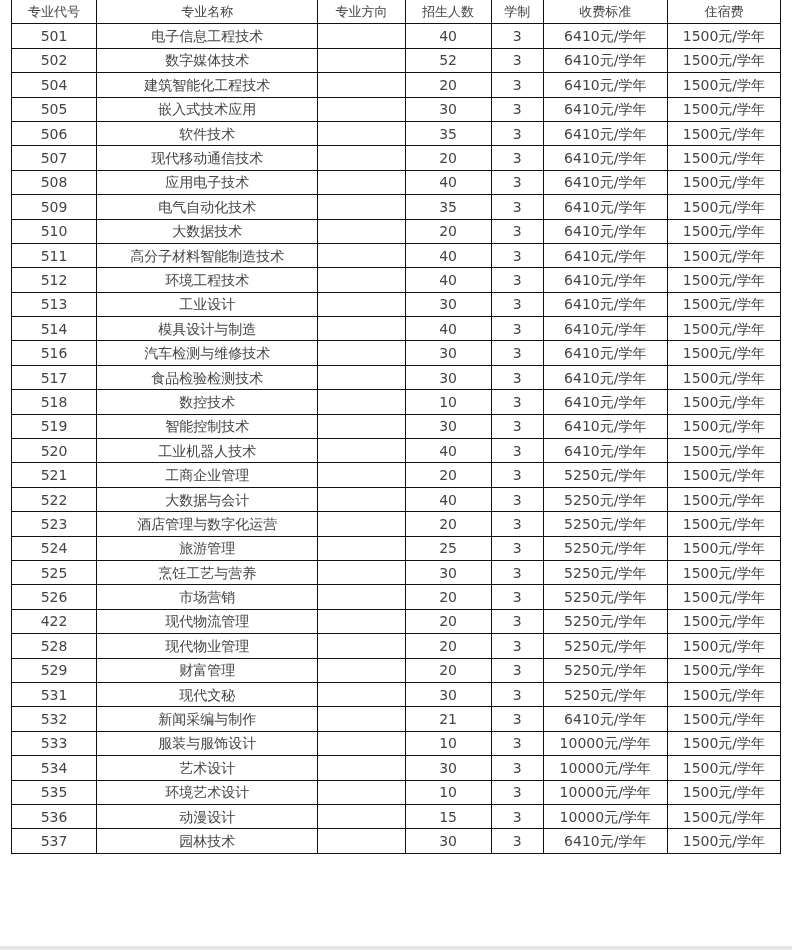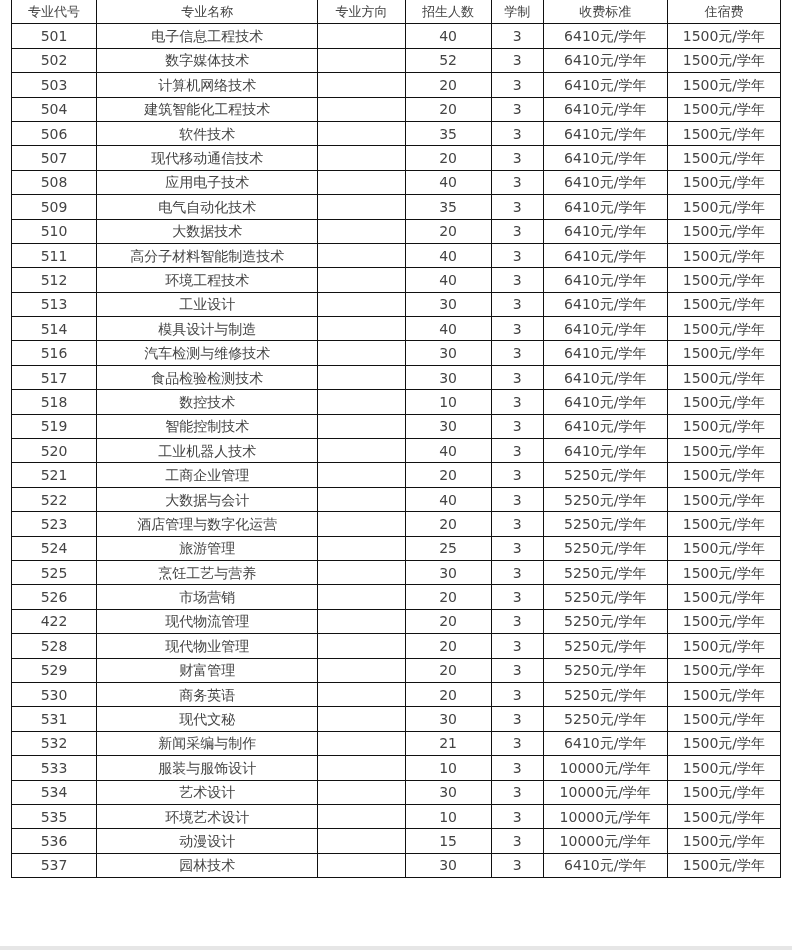--- a/index.html
+++ b/index.html
@@ -96,38 +96,38 @@
         <tr>
           <td>502</td>
           <td>数字媒体技术</td>
           <td></td>
           <td>52</td>
           <td>3</td>
           <td>6410元/学年</td>
           <td>1500元/学年</td>
         </tr>
         <tr>
-          <td>503</td>
-          <td>计算机网络技术</td>
-          <td></td>
-          <td>20</td>
-          <td>3</td>
-          <td>6410元/学年</td>
-          <td>1500元/学年</td>
-        </tr>
-        <tr>
           <td>504</td>
           <td>建筑智能化工程技术</td>
           <td></td>
           <td>20</td>
           <td>3</td>
           <td>6410元/学年</td>
           <td>1500元/学年</td>
         </tr>
         <tr>
+          <td>505</td>
+          <td>嵌入式技术应用</td>
+          <td></td>
+          <td>30</td>
+          <td>3</td>
+          <td>6410元/学年</td>
+          <td>1500元/学年</td>
+        </tr>
+        <tr>
           <td>506</td>
           <td>软件技术</td>
           <td></td>
           <td>35</td>
           <td>3</td>
           <td>6410元/学年</td>
           <td>1500元/学年</td>
         </tr>
         <tr>
           <td>507</td>
@@ -314,29 +314,20 @@
           <td>现代物业管理</td>
           <td></td>
           <td>20</td>
           <td>3</td>
           <td>5250元/学年</td>
           <td>1500元/学年</td>
         </tr>
         <tr>
           <td>529</td>
           <td>财富管理</td>
-          <td></td>
-          <td>20</td>
-          <td>3</td>
-          <td>5250元/学年</td>
-          <td>1500元/学年</td>
-        </tr>
-        <tr>
-          <td>530</td>
-          <td>商务英语</td>
           <td></td>
           <td>20</td>
           <td>3</td>
           <td>5250元/学年</td>
           <td>1500元/学年</td>
         </tr>
         <tr>
           <td>531</td>
           <td>现代文秘</td>
           <td></td>

